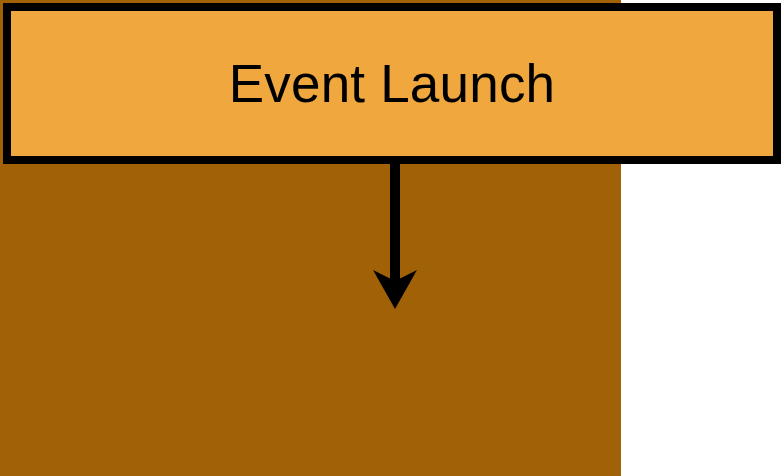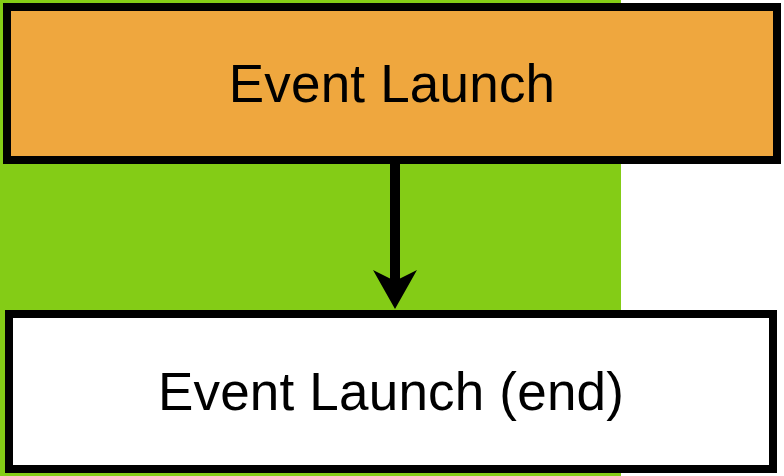--- a/index.html
+++ b/index.html
@@ -10,21 +10,21 @@
   body {
     width: 784px;
     height: 476px;
     font-family: "Liberation Sans", sans-serif;
     overflow: hidden;
   }
   #diagram {
     position: relative;
     width: 621px;
     height: 476px;
-    background: #84cc16;
+    background: #a16207;
   }
 
   
   .node {
     position: absolute;
     box-sizing: border-box;
     border: 8px solid #000000;
     display: flex;
     align-items: center;
     justify-content: center;
@@ -72,17 +72,14 @@
     <span class="node-label">Event Launch</span>
   </div>
 
   <svg id="edge-layer" viewBox="0 0 784 476">
     <g>
       <line x1="395" y1="160" x2="395" y2="288" stroke="#000000" stroke-width="10"></line>
       <path d="M 395 309 L 373 270 L 395 281 L 417 270 Z" fill="#000000"></path>
     </g>
   </svg>
 
-  <div class="node" id="node-end">
-    <span class="node-label">Event Launch (end)</span>
-  </div>
 
 </div>
 
 </body></html>

